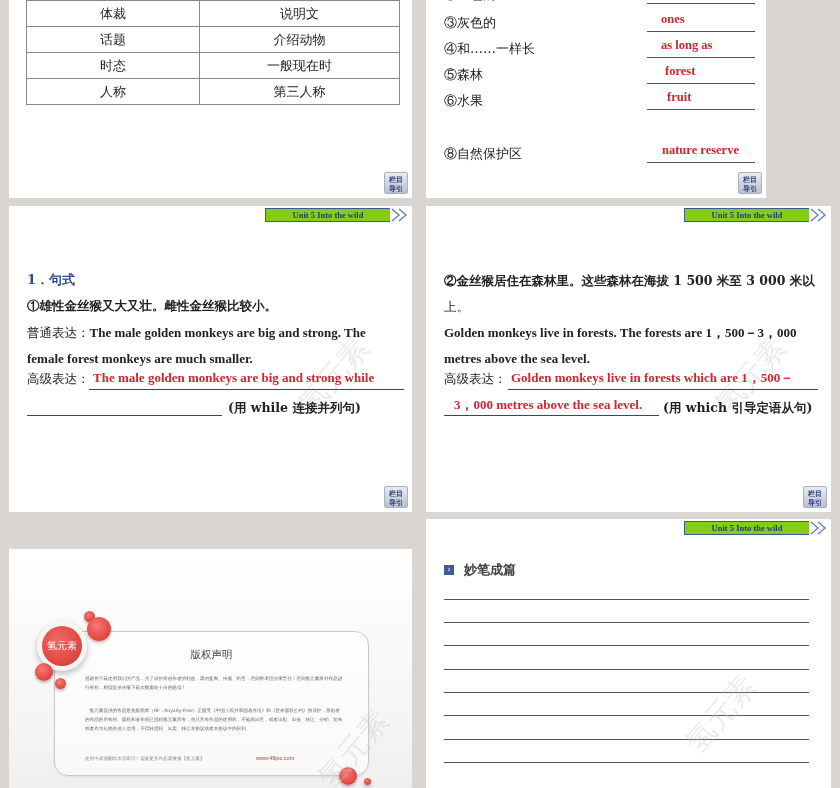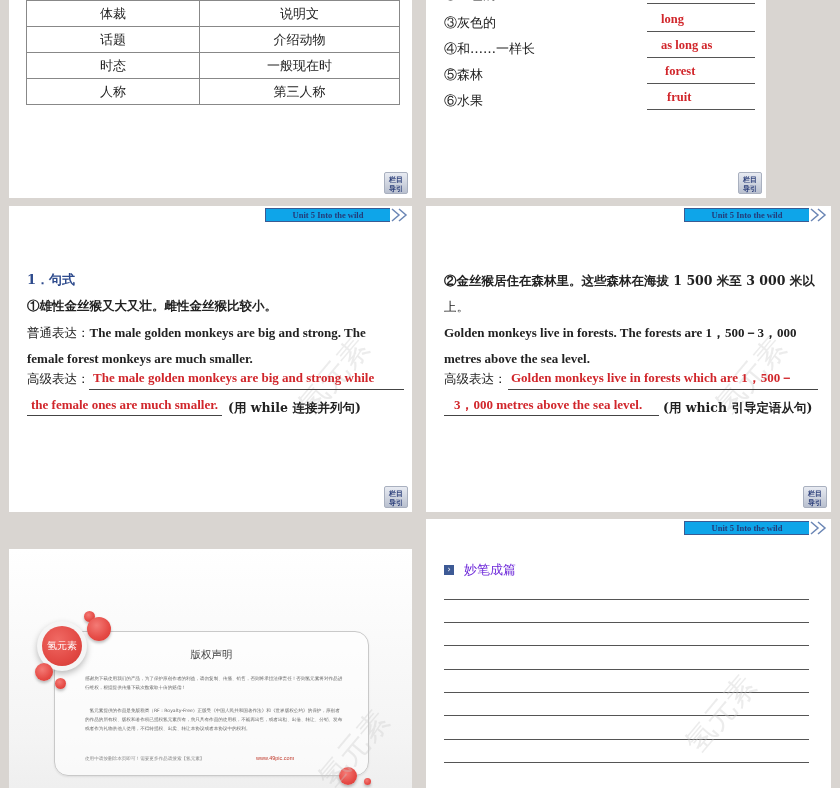--- a/index.html
+++ b/index.html
@@ -15,21 +15,21 @@
 
   
   .nav-btn { position: absolute; right: 4px; bottom: 4px; width: 24px; height: 22px;
     background: linear-gradient(#e8ebf2, #b9c0cf); border: 1px solid #a9b0bf; border-radius: 2px;
     font-size: 7px; line-height: 9px; color: #2c3f7a; text-align: center; padding-top: 2px; font-weight: bold; }
 
   
   .unit-badge { position: absolute; top: 2px; right: 0; height: 14px; display: flex; align-items: center; }
   .unit-box { height: 14px; width: 125px; border: 1px solid #3b5b93; border-right: none;
     font-family: "Liberation Serif", serif; font-weight: bold; font-size: 8.5px; color: #243b78;
-    display: flex; align-items: center; justify-content: center; position: relative; background: #0ea5e9; }
+    display: flex; align-items: center; justify-content: center; position: relative; background: #84cc16; }
   .unit-chev { width: 22px; height: 14px; }
 
   
   .kv-table { position: absolute; left: 17px; top: -12px; width: 374px; border-collapse: collapse; font-size: 13px; }
   .kv-table td { border: 1px solid #888; height: 26px; text-align: center; font-family: "DejaVu Serif", serif; }
   .kv-table td:first-child { width: 173px; font-family: Liberation Mono, monospace; }
 
   
   .vocab-row { position: absolute; left: 18px; width: 380px; height: 26px; }
   .vocab-zh { position: absolute; left: 0; top: 2px; font-size: 13px; }
@@ -55,21 +55,21 @@
   .dot { position: absolute; border-radius: 50%; background: radial-gradient(circle at 40% 35%, #f47b76, #e54a45 60%, #d63a35); box-shadow: 0 2px 3px rgba(0,0,0,0.25); }
   .logo-ring { position: absolute; left: 28px; top: 72px; width: 50px; height: 50px; border-radius: 50%; background: #f5f5f5;
     box-shadow: 0 3px 6px rgba(0,0,0,0.25); display: flex; align-items: center; justify-content: center; }
   .logo-in { width: 40px; height: 40px; border-radius: 50%; background: radial-gradient(circle at 40% 35%, #f06a64, #e24944 60%, #cf3832);
     color: #fff; font-family: "DejaVu Sans", sans-serif; font-size: 10px; display: flex; align-items: center; justify-content: center; }
 
   
   .wline { position: absolute; left: 18px; width: 365px; border-bottom: 1.5px solid #555; }
   .sec-head { position: absolute; left: 18px; top: 42px; display: flex; align-items: center; gap: 10px; }
   .sec-icon { width: 10px; height: 10px; background: #3d5a95; color: #fff; font-size: 8px; line-height: 10px; text-align: center; font-family: "DejaVu Sans", sans-serif; }
-  .sec-head-label { color: #6d28d9; font-size: 13px; font-weight: normal; }
+  .sec-head-label { color: #404040; font-size: 13px; font-weight: bold; }
 </style>
 </head>
 <body>
 
 <div class="slide" id="s1">
   <table class="kv-table">
     <tbody>
         <tr>
           <td style="height:12px"></td>
           <td style="height:12px"></td>
@@ -98,33 +98,37 @@
     </div>
 </div>
 
 <div class="slide" id="s2">
   <div class="vocab-row" style="top:-16px">
       <span class="vocab-zh">②金色的</span>
       <span class="vocab-ans">golden</span>
     </div>
   <div class="vocab-row" style="top:12px">
       <span class="vocab-zh">③灰色的</span>
-      <span class="vocab-ans">long</span>
+      <span class="vocab-ans">ones</span>
     </div>
   <div class="vocab-row" style="top:38px">
       <span class="vocab-zh">④和……一样长</span>
       <span class="vocab-ans">as long as</span>
     </div>
   <div class="vocab-row" style="top:90px">
       <span class="vocab-zh">⑥水果</span>
       <span class="vocab-ans" style="padding-left:20px">fruit</span>
     </div>
   <div class="vocab-row" style="top:64px">
       <span class="vocab-zh">⑤森林</span>
       <span class="vocab-ans" style="padding-left:18px">forest</span>
+    </div>
+  <div class="vocab-row" style="top:143px">
+      <span class="vocab-zh">⑧自然保护区</span>
+      <span class="vocab-ans" style="padding-left:15px">nature reserve</span>
     </div>
   <div class="nav-btn">
       <div>栏目</div>
       <div>导引</div>
     </div>
 </div>
 
 <div class="slide" id="s3">
   <div class="unit-badge">
     <div class="unit-box">Unit 5   Into the wild</div>
@@ -135,21 +139,20 @@
   </div>
   <div class="wm" style="left:280px;top:150px">氢元素</div>
   <div class="txt sec-title" style="left:18px;top:61px">1．句式</div>
   <div class="txt" style="left:18px;top:87px;font-weight:bold">①雄性金丝猴又大又壮。雌性金丝猴比较小。</div>
   <div class="txt" style="left:18px;top:114px;width:372px;text-align:justify"><span>普通表达：</span><span class="en">The male golden monkeys are big and strong. The</span></div>
   <div class="txt en" style="left:18px;top:140px">female forest monkeys are much smaller.</div>
   <div class="txt" style="left:18px;top:160px">高级表达：</div>
   <div class="ul" style="left:80px;top:183px;width:315px"></div>
   <div class="txt red" style="left:84px;top:159px">The male golden monkeys are big and strong while</div>
   <div class="ul" style="left:18px;top:209px;width:195px"></div>
-  <div class="txt red" style="left:22px;top:186px">the female ones are much smaller.</div>
   <div class="txt" style="left:219px;top:189px;font-weight:bold">(用 while 连接并列句)</div>
   <div class="nav-btn">
       <div>栏目</div>
       <div>导引</div>
     </div>
 </div>
 
 <div class="slide" id="s4">
   <div class="unit-badge">
     <div class="unit-box">Unit 5   Into the wild</div>

